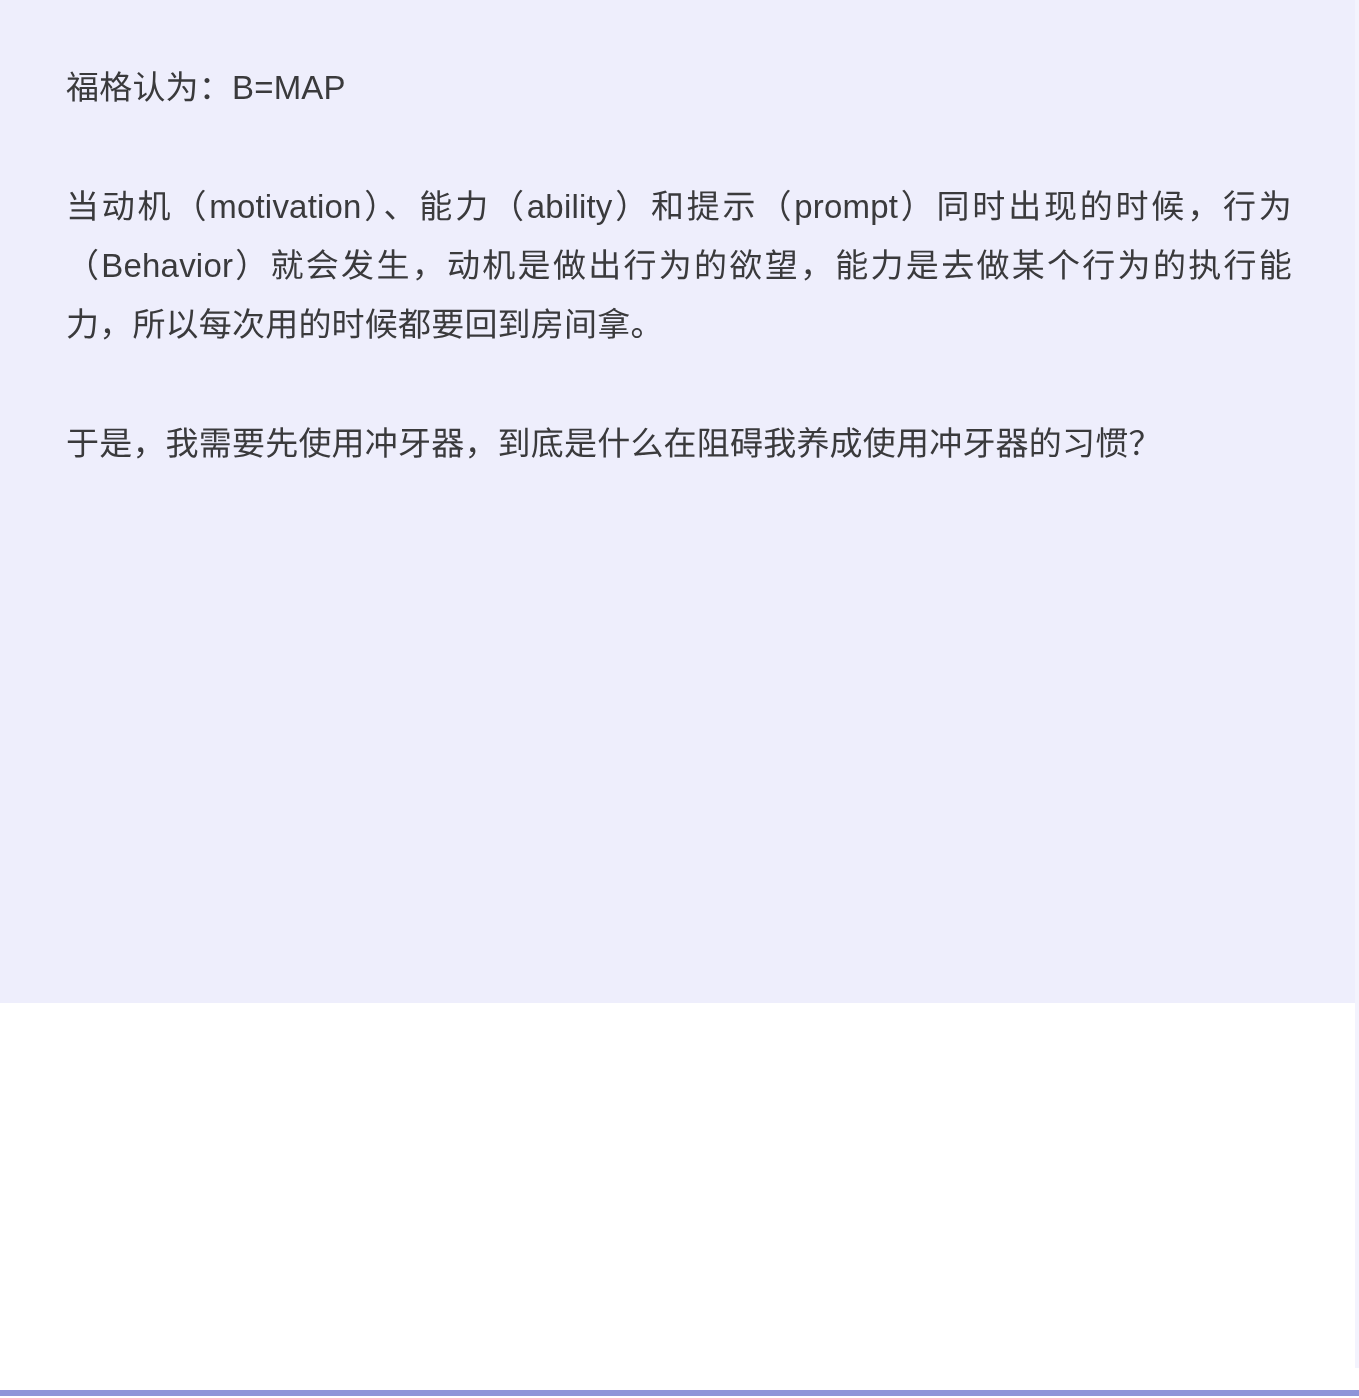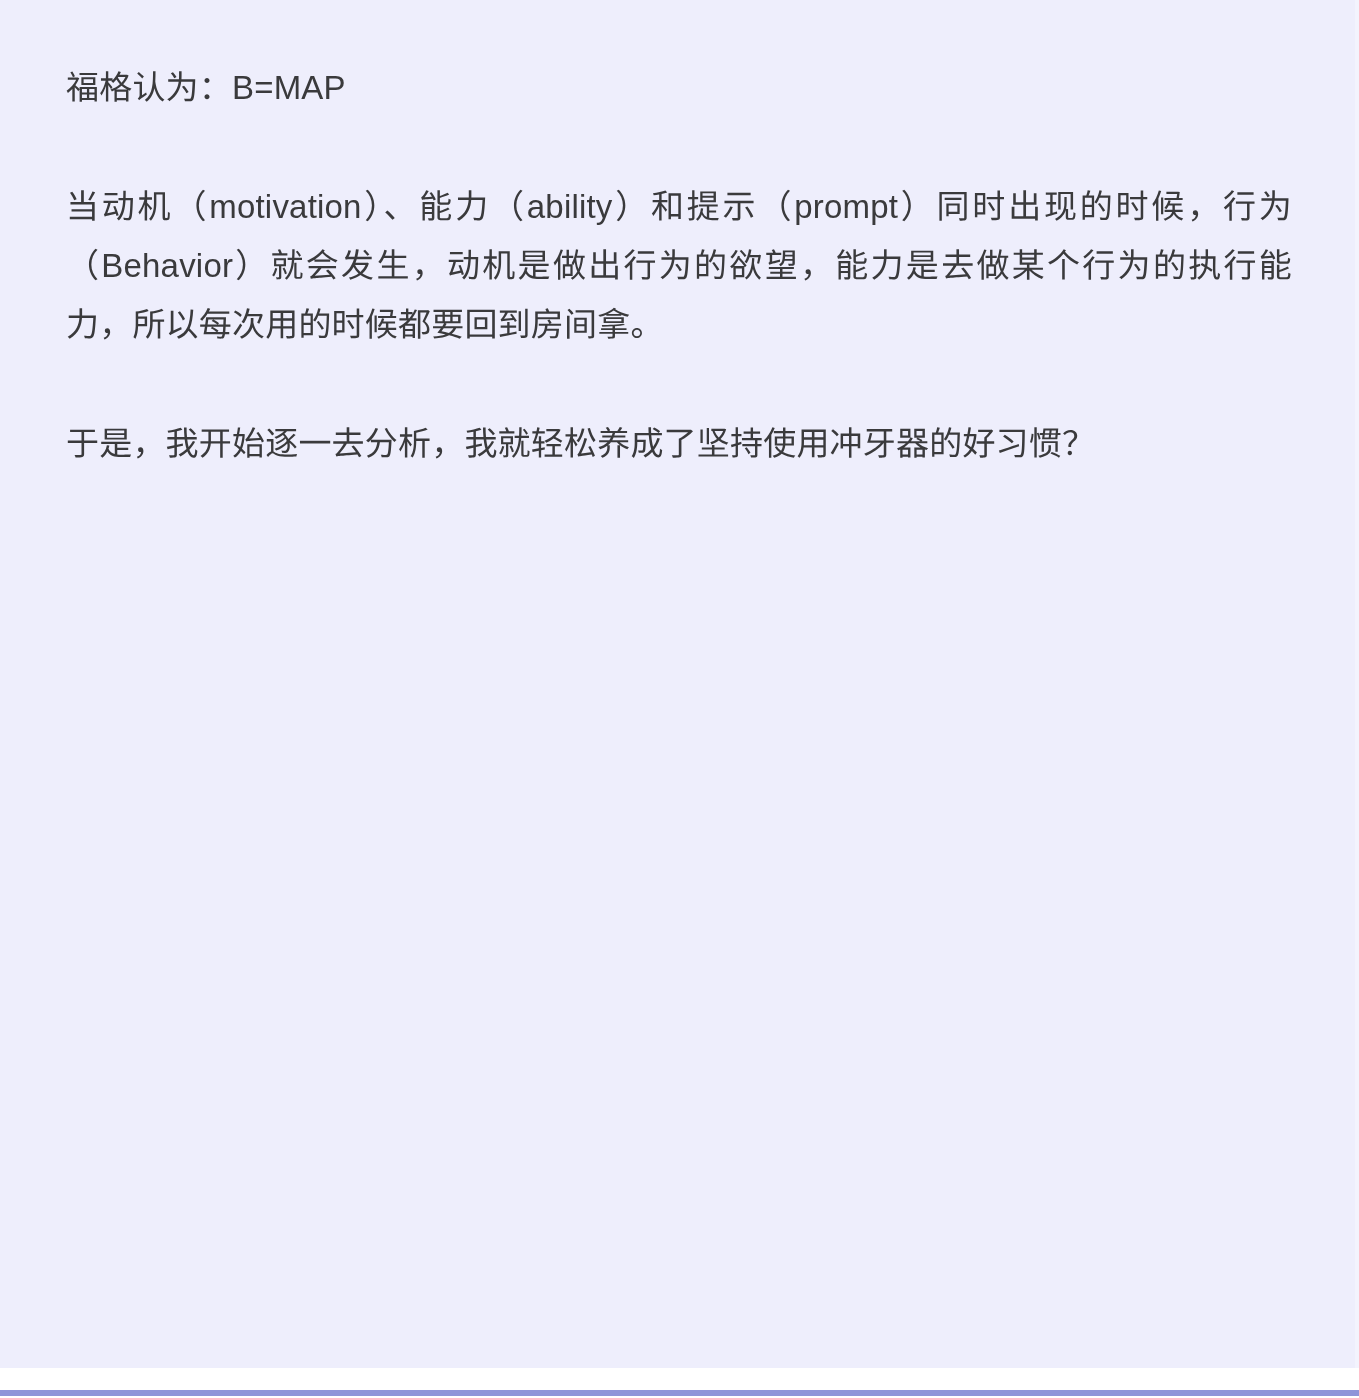--- a/index.html
+++ b/index.html
@@ -14,21 +14,21 @@
     font-family: "Liberation Sans", "DejaVu Sans", sans-serif;
     overflow: hidden;
   }
 
   
   #article-card {
     position: absolute;
     left: 0;
     top: 0;
     width: 1355px;
-    height: 1368px;
+    height: 1003px;
     background: #eeeefc;
     box-sizing: border-box;
     padding: 0;
   }
 
   #article-body {
     position: absolute;
     left: 66px;
     top: 58px;
     width: 1226px;
@@ -91,21 +91,21 @@
 <body>
 
 <div id="article-card">
 
   <div id="article-body">
 
     <p class="para lead">福格认为：B=MAP</p>
 
     <p class="para">当动机（motivation）、能力（ability）和提示（prompt）同时出现的时候，行为（Behavior）就会发生，动机是做出行为的欲望，能力是去做某个行为的执行能力，所以每次用的时候都要回到房间拿。</p>
 
-    <p class="para">于是，我开始逐一去分析，我就轻松养成了坚持使用冲牙器的好习惯？</p>
+    <p class="para">于是，我需要先使用冲牙器，到底是什么在阻碍我养成使用冲牙器的习惯？</p>
 
 
 
 
 
   </div>
 
 </div>
 
 <div id="card-right-edge"></div>

